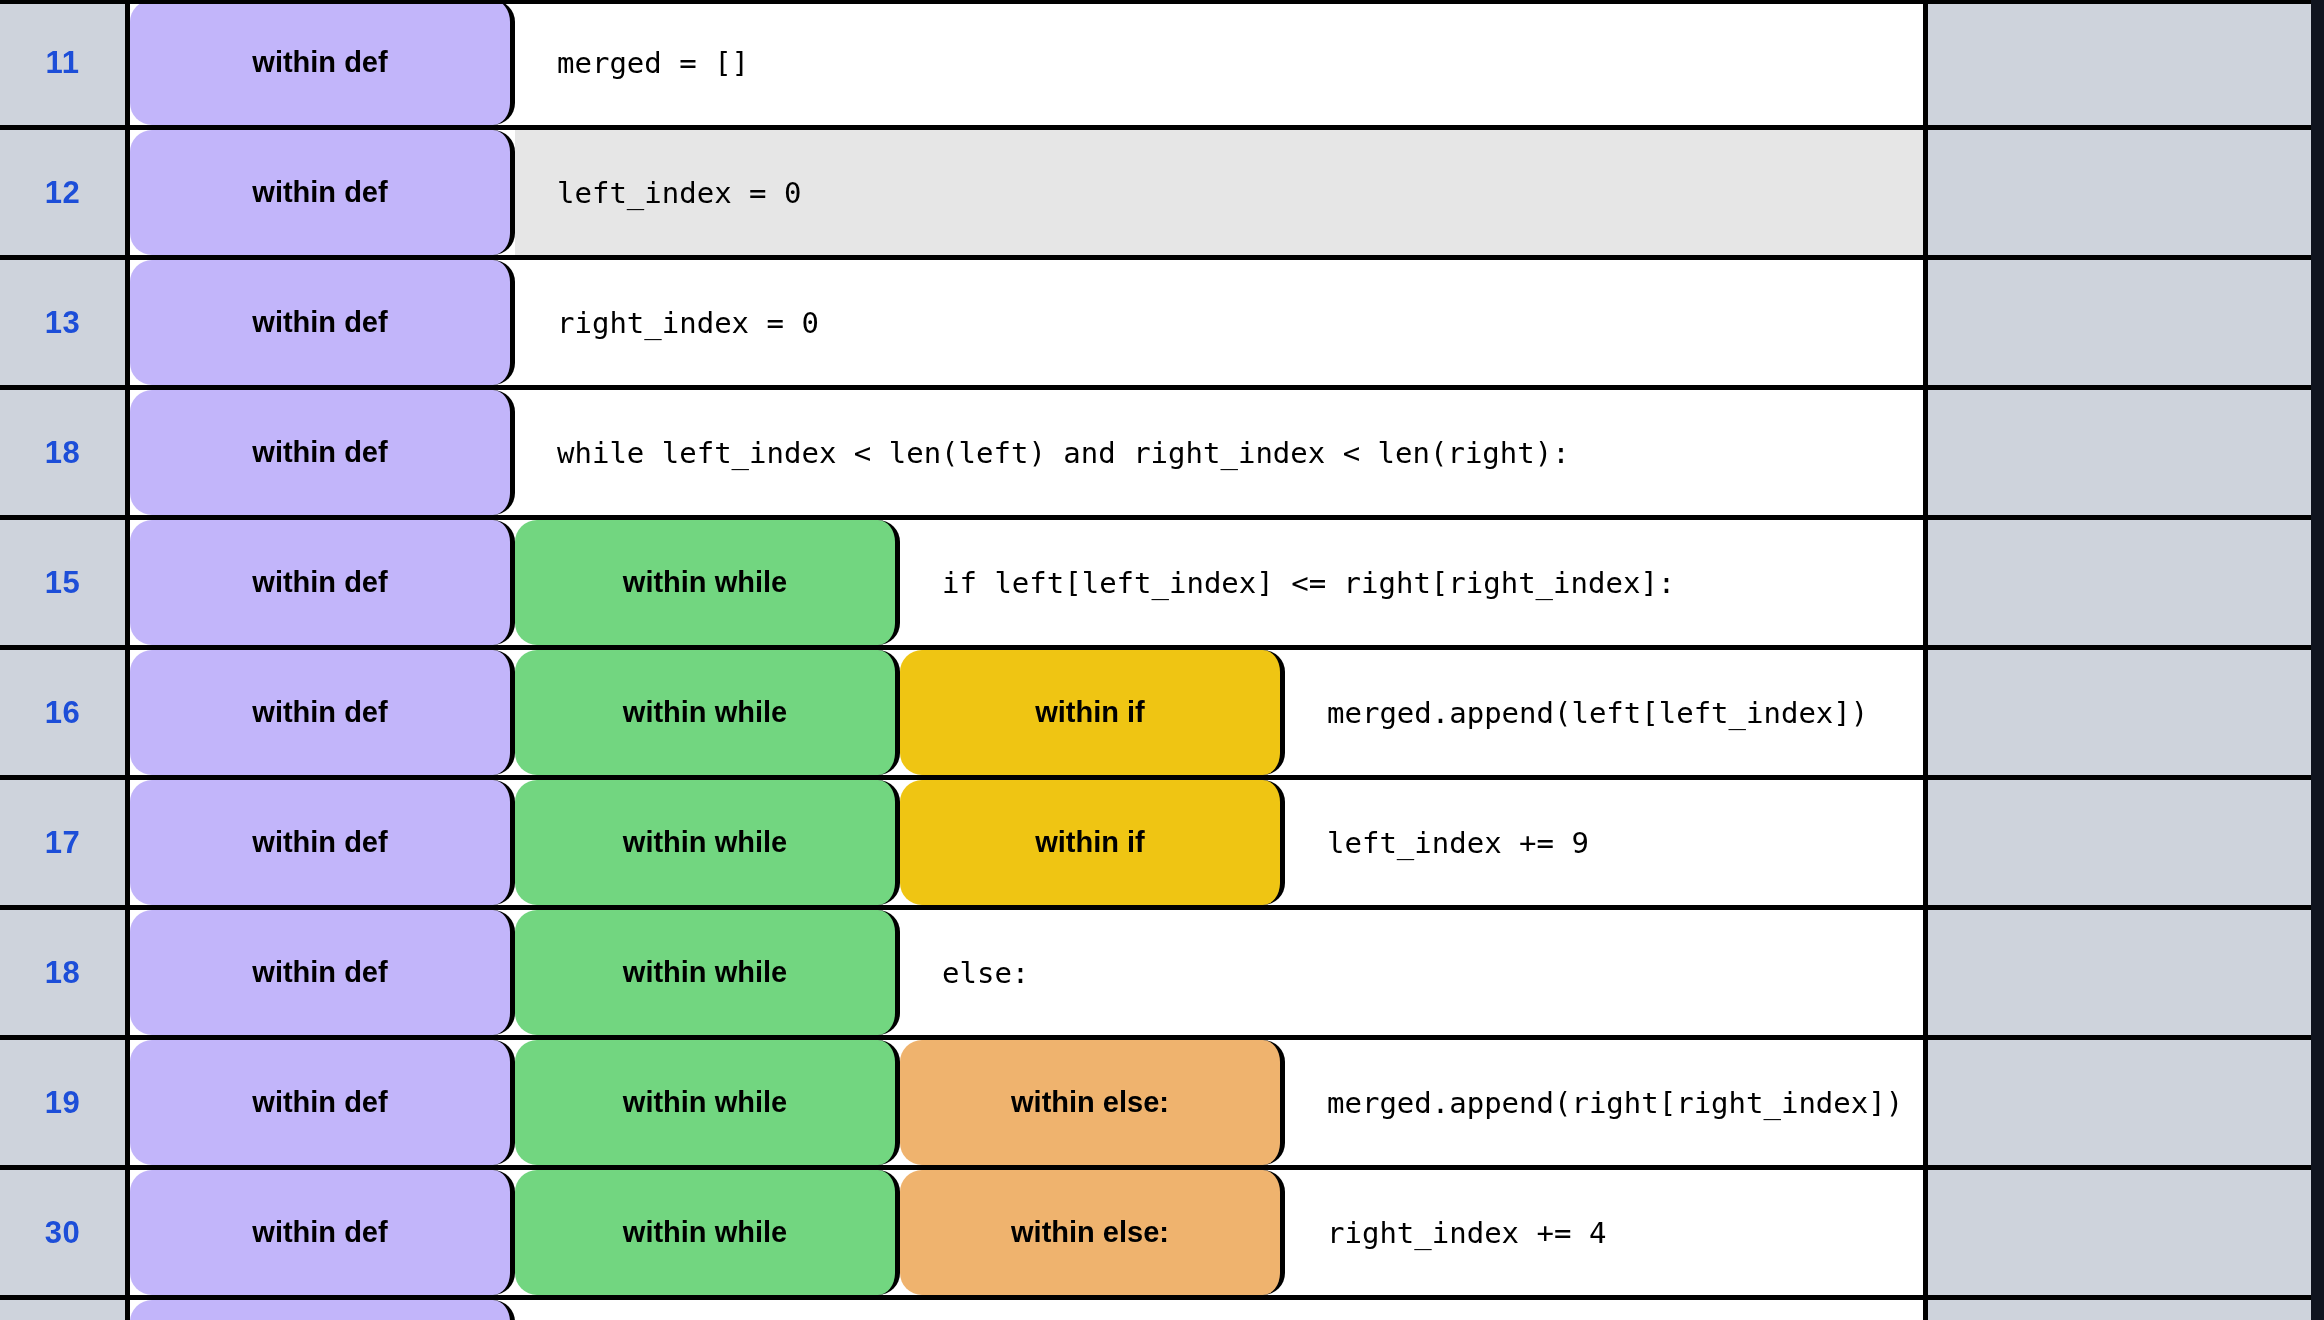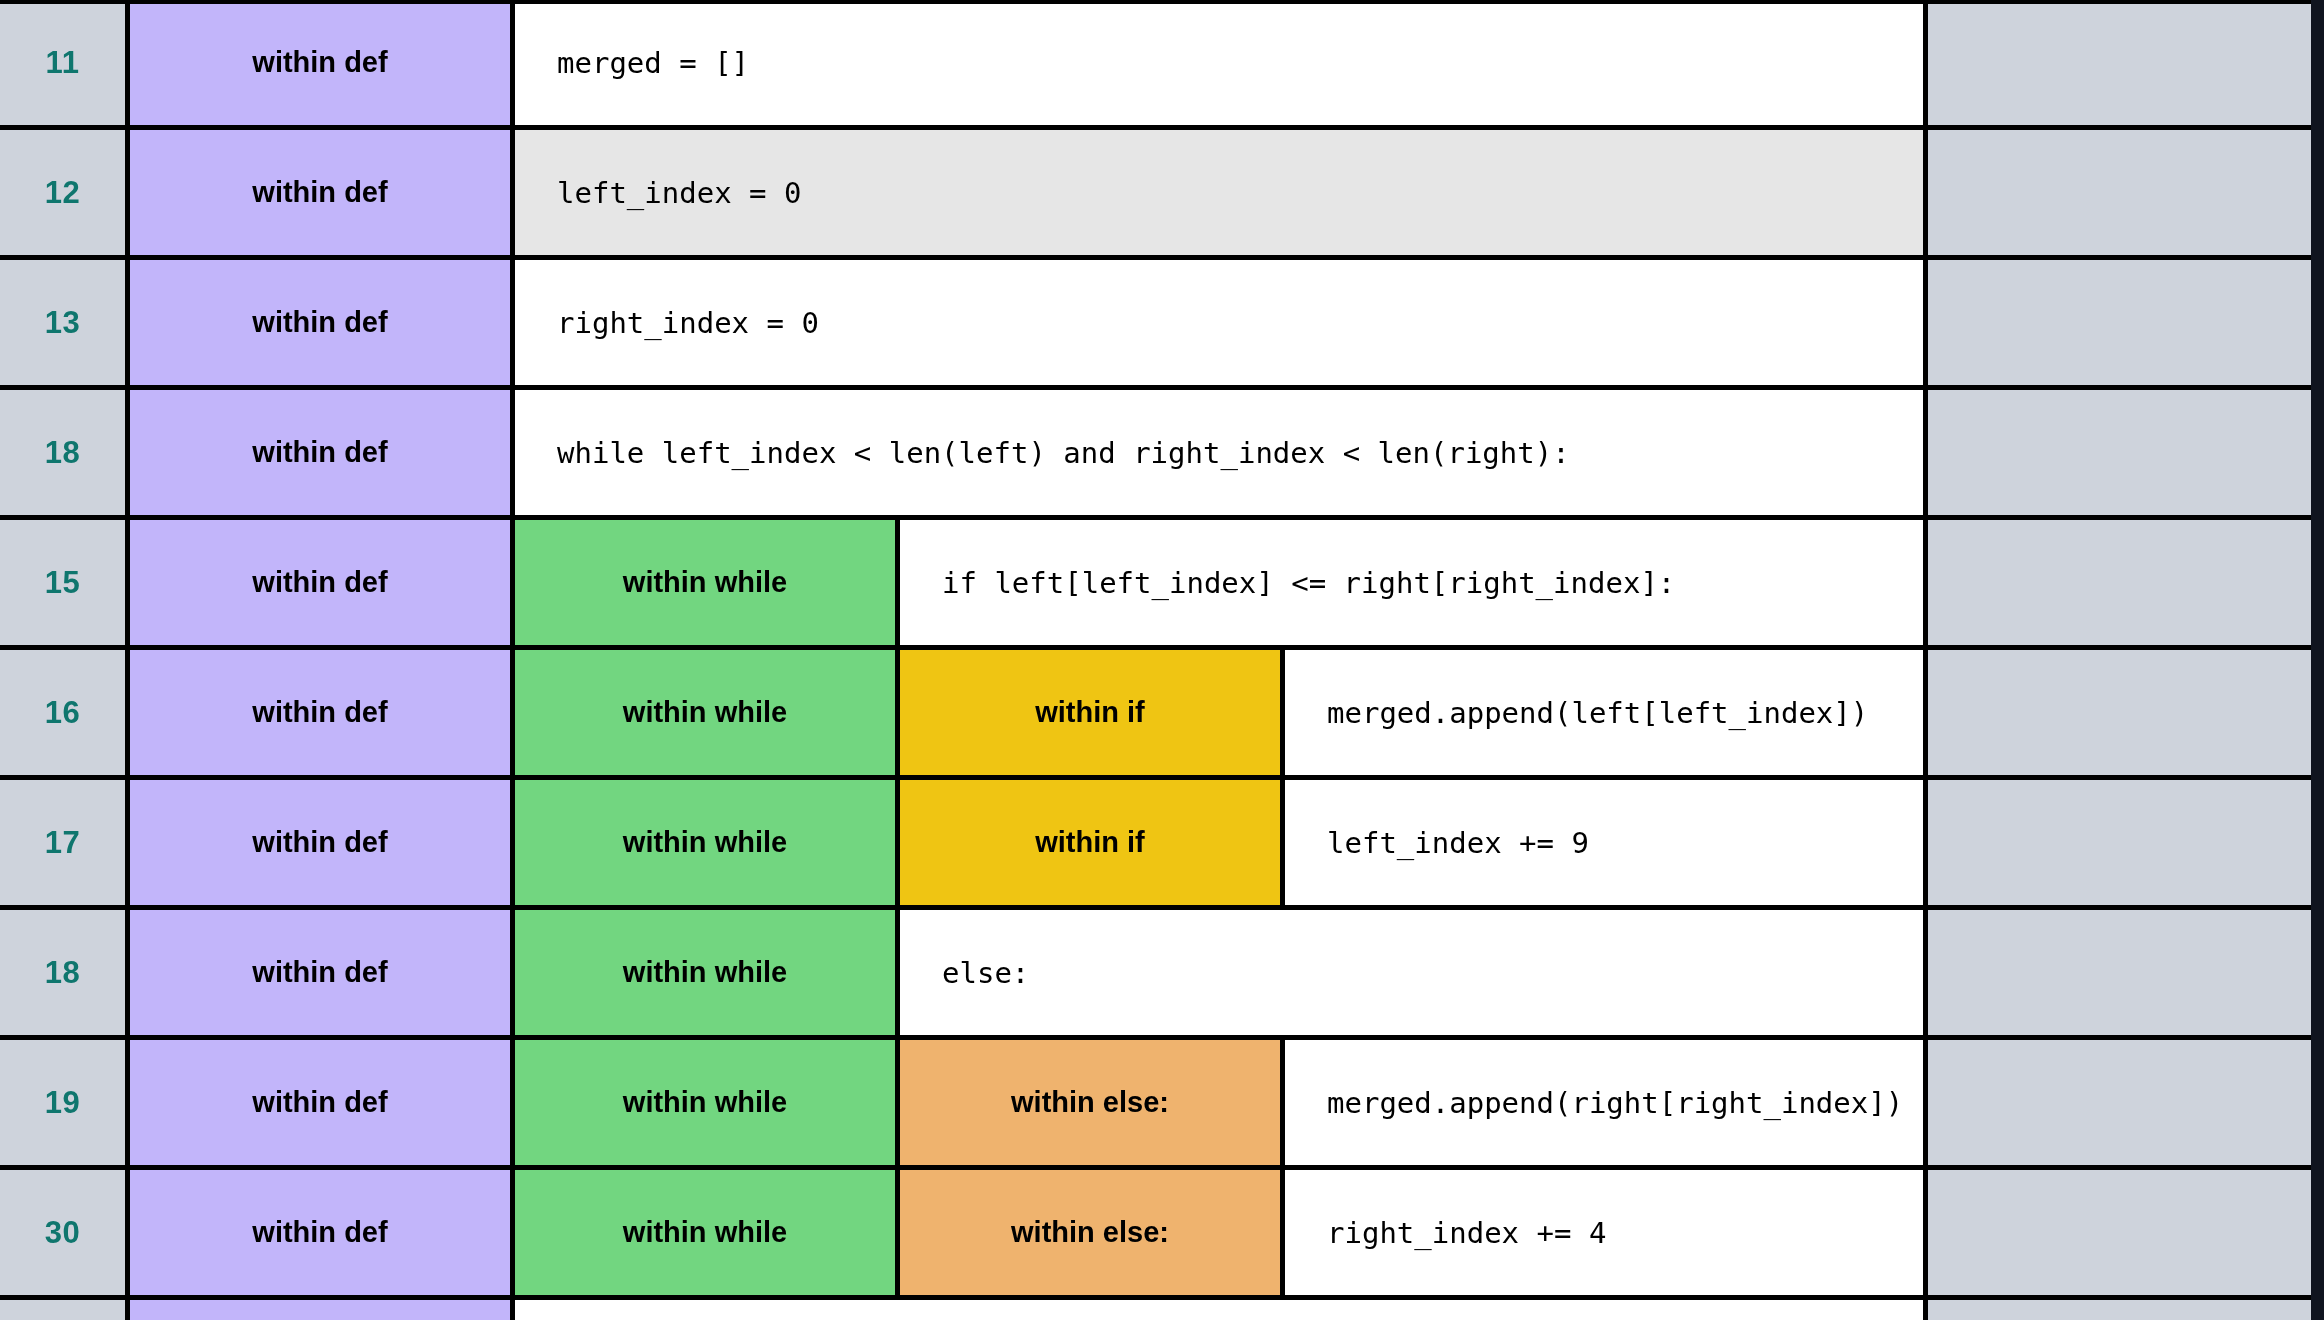--- a/index.html
+++ b/index.html
@@ -43,32 +43,33 @@
   }
 
   
   .c-lineno {
     width: 130px;
     min-width: 130px;
     background: #ced3dc;
     justify-content: center;
     font-weight: bold;
     font-size: 31px;
-    color: #0f766e;
+    color: #1d4ed8;
     letter-spacing: 0.5px;
   }
 
   
   .c-scope {
     width: 385px;
     min-width: 385px;
     justify-content: center;
     font-weight: bold;
     font-size: 29px;
     color: #000000;
+    border-radius: 22px;
   }
   .c-scope.def   { background: #c2b5fa; }
   .c-scope.whl   { background: #72d680; }
   .c-scope.iff   { background: #efc513; }
   .c-scope.els   { background: #efb36e; }
 
   
   .c-code {
     flex: 1 1 auto;
     background: #ffffff;

